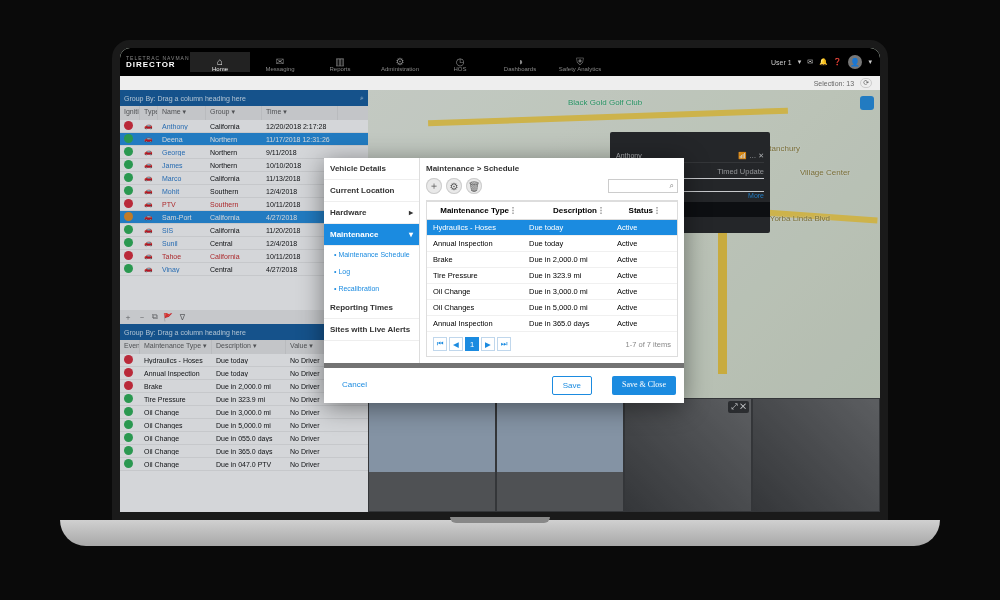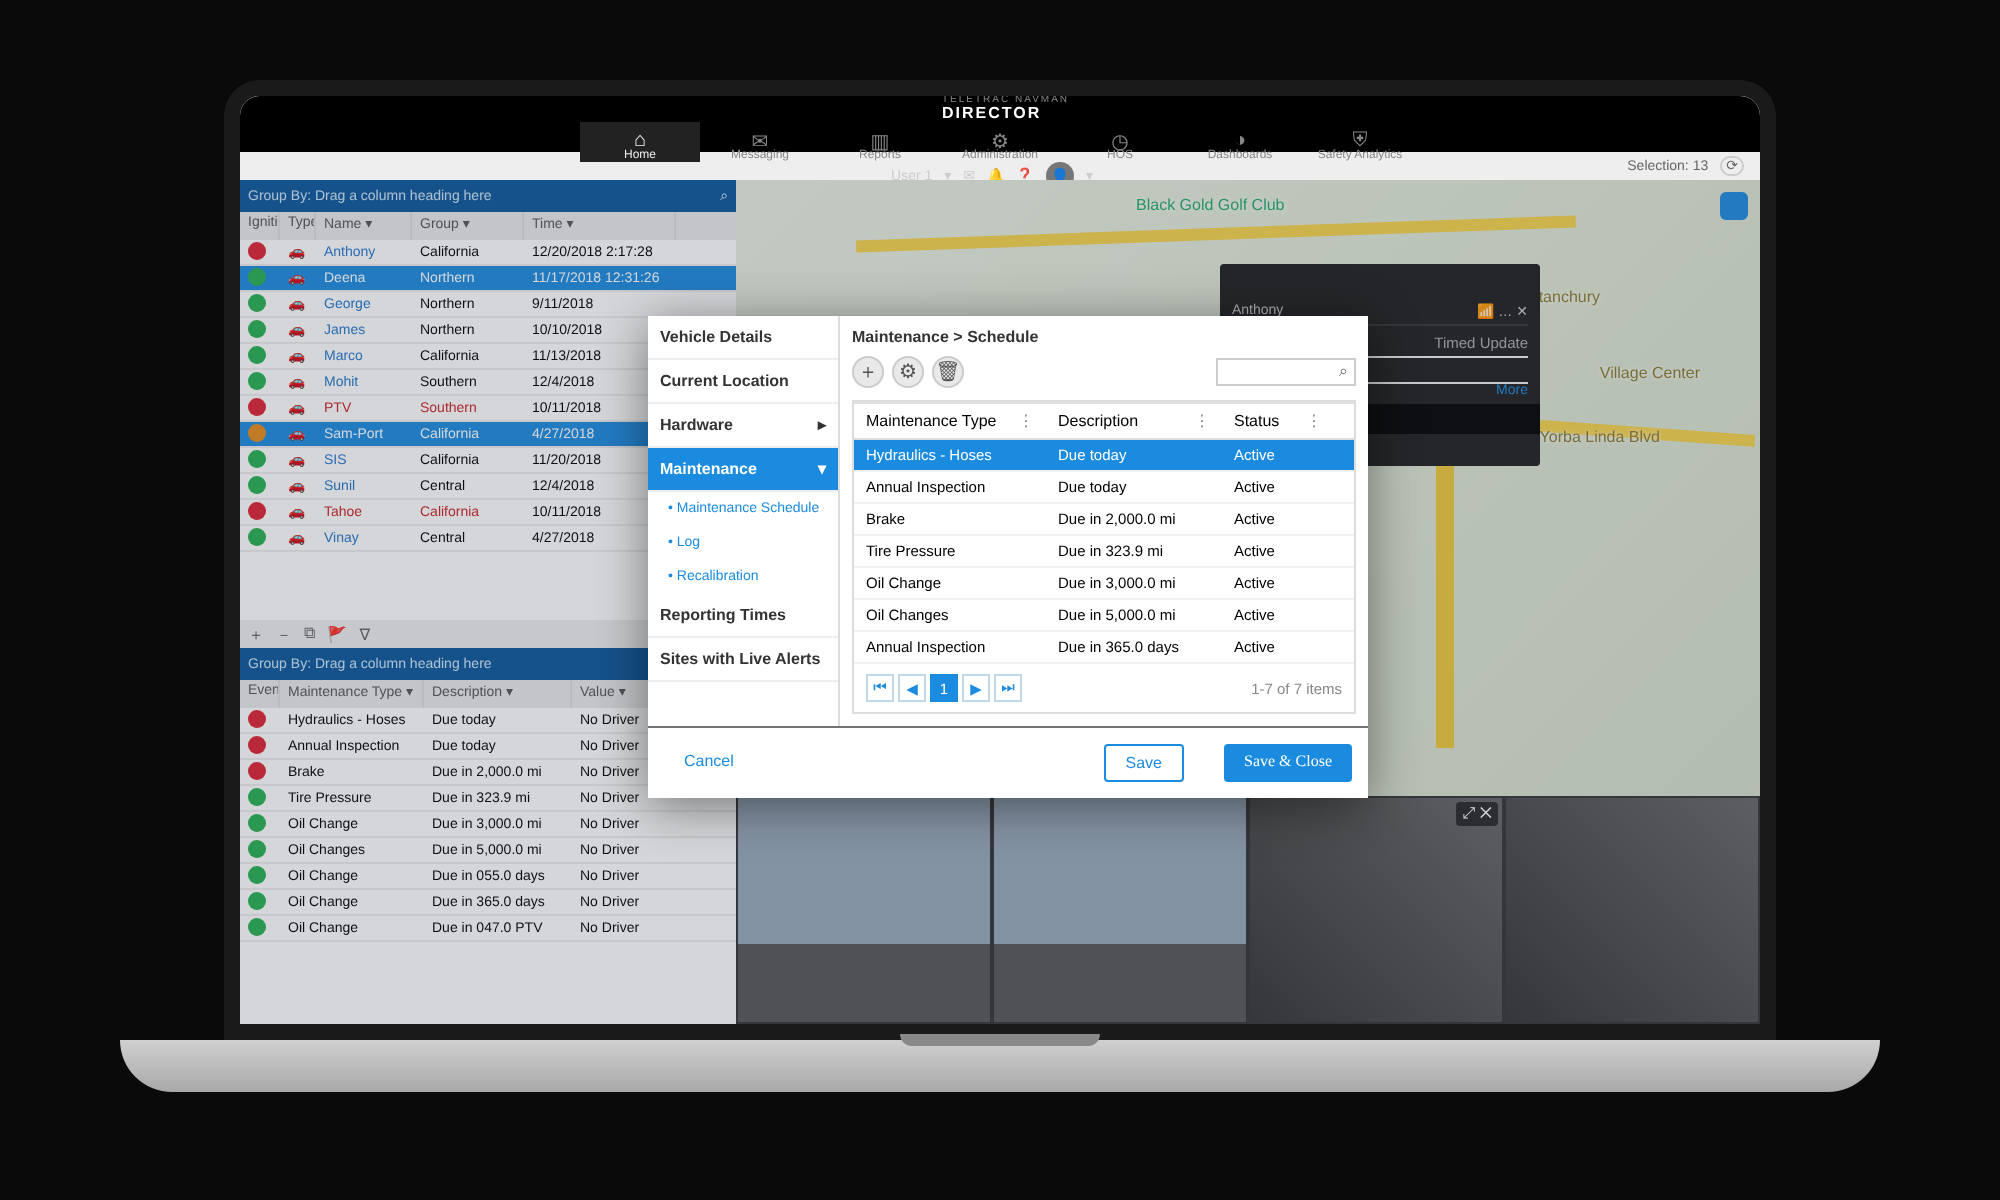--- a/index.html
+++ b/index.html
@@ -27,21 +27,21 @@
     top: -3px; left: 50%;
     transform: translateX(-50%);
     width: 100px; height: 6px;
     background: #888; border-radius: 0 0 10px 10px;
   }
 
   
   .app { width: 100%; height: 100%; position: relative; background:#d5e4d5; font-size:8px; }
 
   
-  .topnav { height: 28px; background:#000; display:flex; align-items:center; color:#aaa;flex-direction:column; }
+  .topnav { height: 28px; background:#000; display:flex; align-items:center; color:#aaa; }
   .brand { width: 70px; padding-left:6px; font-size:6px; line-height:1; letter-spacing:1px; }
   .brand .b1 { font-size:5px; color:#888; }
   .brand .b2 { font-size:8px; color:#fff; font-weight:bold; }
   .navitems { display:flex; }
   .navitem { width: 60px; text-align:center; font-size:6px; color:#888; padding-top:4px; }
   .navitem.active { background:#222; color:#eee; }
   .navicon { display:block; height:10px; font-size:10px; }
   .navspacer { flex:1; }
   .navright { display:flex; align-items:center; gap:6px; padding-right:8px; color:#ccc; font-size:7px; }
   .avatar { width:14px; height:14px; border-radius:50%; background:#777; display:inline-flex; align-items:center; justify-content:center; color:#fff; font-size:8px;}
@@ -103,31 +103,31 @@
   .smitem .caret{ position:absolute; right:6px; }
   .smsub { padding:5px 6px 5px 10px; font-size:7px; color:#1b8be0; }
   .modalmain { flex:1; padding:6px;}
   .breadcrumb { font-size:8px; font-weight:bold; color:#333; margin-bottom:5px;}
   .tbar{ display:flex; gap:4px; margin-bottom:6px; align-items:center;}
   .rbtn{ width:16px; height:16px; border-radius:50%; background:#e9e9e9; display:inline-flex; align-items:center; justify-content:center; color:#555; font-size:10px; box-shadow:inset 0 0 0 1px #ccc;}
   .searchbox{ margin-left:auto; width:70px; height:14px; border:1px solid #ccc; display:flex; align-items:center; justify-content:flex-end; padding-right:3px; color:#666;}
   .mtable{ border:1px solid #ddd; }
   .mgroup{ background:#fafafa; padding:3px 6px; font-weight:bold; }
   .mhead{ display:flex; background:#fff; border-top:1px solid #ddd; border-bottom:1px solid #ddd;}
-  .mh-c{ padding:4px 6px; font-weight:normal; font-size:8px; }
+  .mh-c{ padding:4px 6px; font-weight:bold; font-size:8px;text-align:right; }
   .mh-c .dots{float:right; color:#888;}
   .mw1{width:96px;} .mw2{width:88px;} .mw3{width:56px;}
   .mrow{display:flex; border-bottom:1px solid #f0f0f0; font-size:7.5px;}
   .mrow.sel{ background:#1b8be0; color:#fff;}
   .mrow .c{ padding:3px 6px;}
   .pager{ display:flex; align-items:center; padding:5px 6px; justify-content:space-between; color:#888; font-size:7.5px;}
   .pgbtns{display:flex; gap:2px;}
   .pgbtn{width:14px; height:14px; border:1px solid #c0d7ec; display:inline-flex; align-items:center; justify-content:center; color:#1b8be0;}
   .pgbtn.cur{ background:#1b8be0; color:#fff; border-color:#1b8be0;}
-  .modalfoot{ display:flex; justify-content:space-between; padding:8px; border-top:1px solid #737373;}
+  .modalfoot{ display:flex; justify-content:space-between; padding:8px; border-top:5px solid #737373;}
   .btn{ padding:4px 10px; font-size:8px; border-radius:2px; cursor:pointer;}
   .btn.link{ color:#1b8be0; }
   .btn.outline{ border:1px solid #1b8be0; color:#1b8be0;}
   .btn.primary{ background:#1b8be0; color:#fff;font-family:Liberation Serif, serif;}
 
   .dim-overlay{ position:absolute; inset:0; background:rgba(60,70,80,.22); pointer-events:none;}
 </style>
 </head>
 <body>
 
@@ -169,21 +169,21 @@
 
       <div class="maparea">
         <div class="roads">
           <div class="road" style="top:24px;left:60px;width:360px;height:6px;transform:rotate(-2deg);"></div>
           <div class="road" style="top:110px;left:10px;width:500px;height:6px;transform:rotate(4deg);"></div>
           <div class="road" style="top:54px;left:350px;width:9px;height:230px;background:#f0c83a;"></div>
         </div>
         <div class="poi-label" style="top:8px; left:200px;">Black Gold Golf Club</div>
         <div class="poi-label" style="top:124px; right:50px; color:#8a7a2d;">Yorba Linda Blvd</div>
         <div class="poi-label" style="top:54px; right:80px; color:#8a7a2d;">Bastanchury</div>
-        <div class="poi-label" style="top:92px; right:30px; color:#8a7a2d;margin-left:44px;">Village Center</div>
+        <div class="poi-label" style="top:78px; right:30px; color:#8a7a2d;margin-left:44px;">Village Center</div>
         <div class="bluebtn"></div>
 
         <div class="minipop">
           <div class="mh">
             <span>Anthony</span>
             <span><span>📶</span> <span>…</span> <span>✕</span></span>
           </div>
           <div class="mrow">
               <span>📅 <span>12/20/2018</span></span>
               <span>Timed Update</span>

